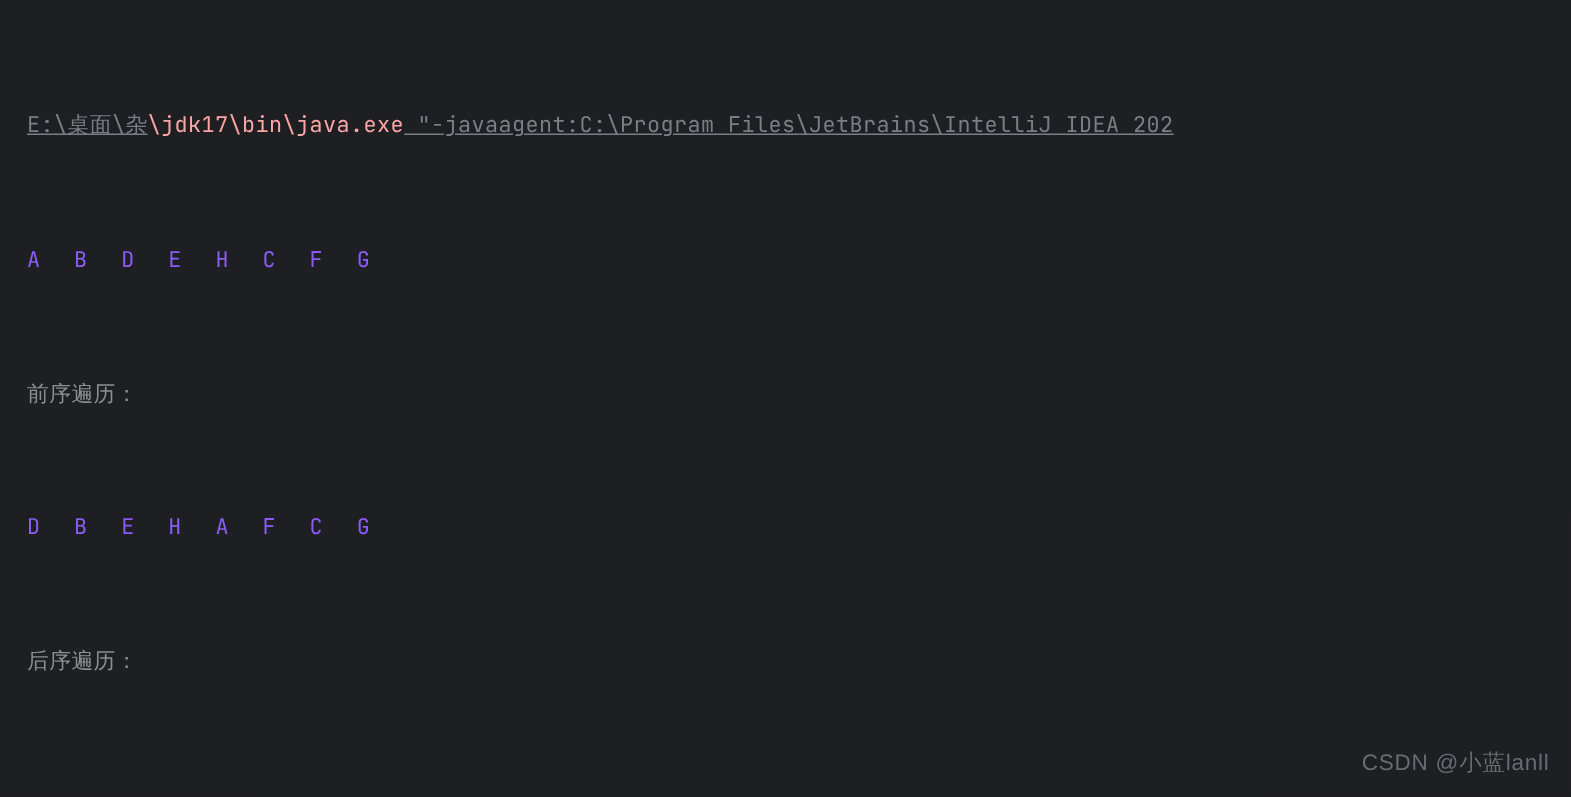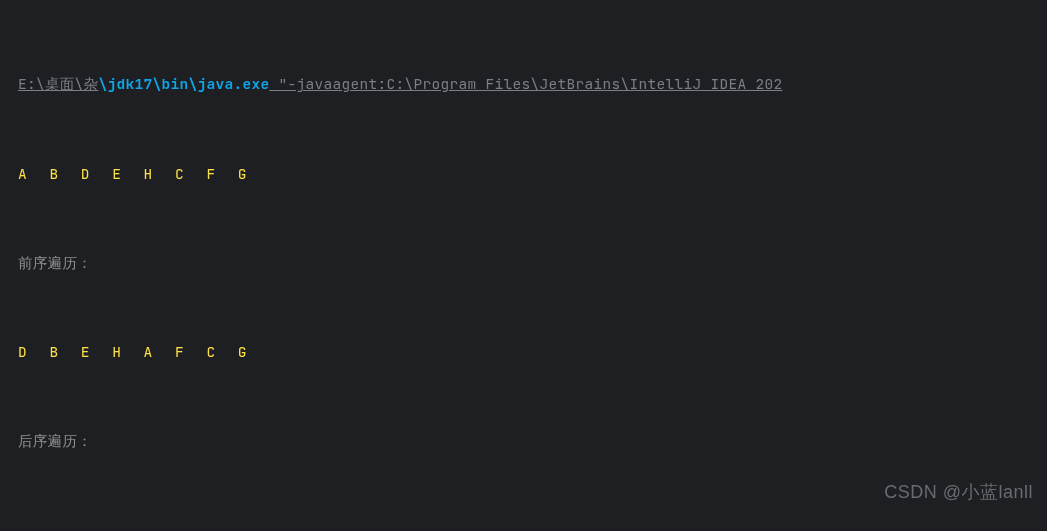--- a/index.html
+++ b/index.html
@@ -24,39 +24,38 @@
       white-space: pre;
     }
     .line {
       display: block;
     }
     .cmd-dim {
       color: #7a7e85;
       text-decoration: underline;
     }
     .cmd-bright {
-      color: #0ea5e9;
-      font-weight: bold;
+      color: #fca5a5;
     }
     .cn-label {
       color: #8c8e92;
     }
     .data-value {
-      color: #fde047;
+      color: #8b5cf6;
       letter-spacing: 0.8px;
     }
     .spaced {
       letter-spacing: 7px;
     }
     .watermark {
       position: absolute;
       right: 14px;
-      bottom: 20px;
+      bottom: 6px;
       color: #696b70;
-      font-size: 18px;
+      font-size: 15px;
       font-family: "Microsoft YaHei", sans-serif;
       letter-spacing: 0.5px;
     }
   </style>
 </head>
 <body>
 
 <div class="console-output">
   <div class="line"><span class="cmd-dim">E:\桌面\杂</span><span class="cmd-bright">\jdk17\bin\java.exe</span><span class="cmd-dim"> "-javaagent:C:\Program Files\JetBrains\IntelliJ IDEA 202</span></div>
   <div class="line data-value spaced">A B D E H C F G </div>

